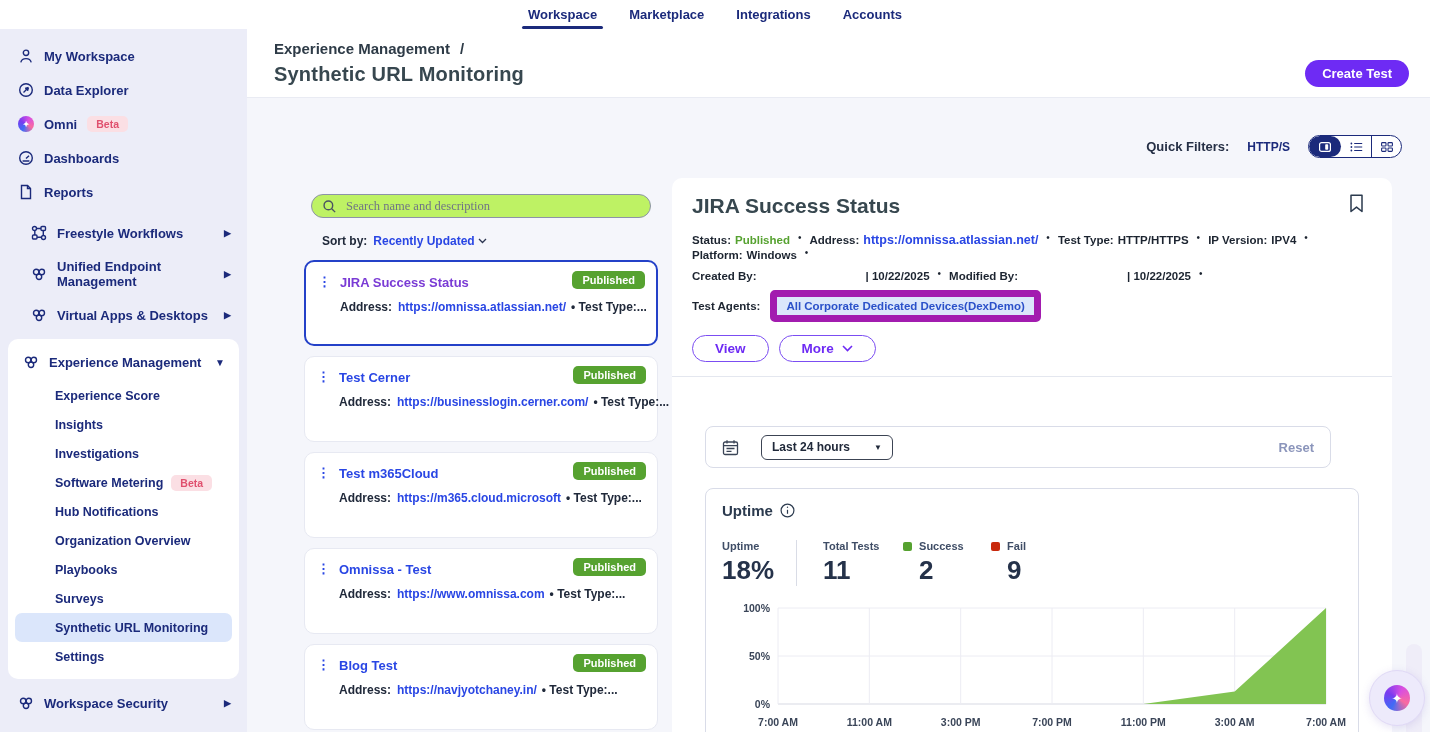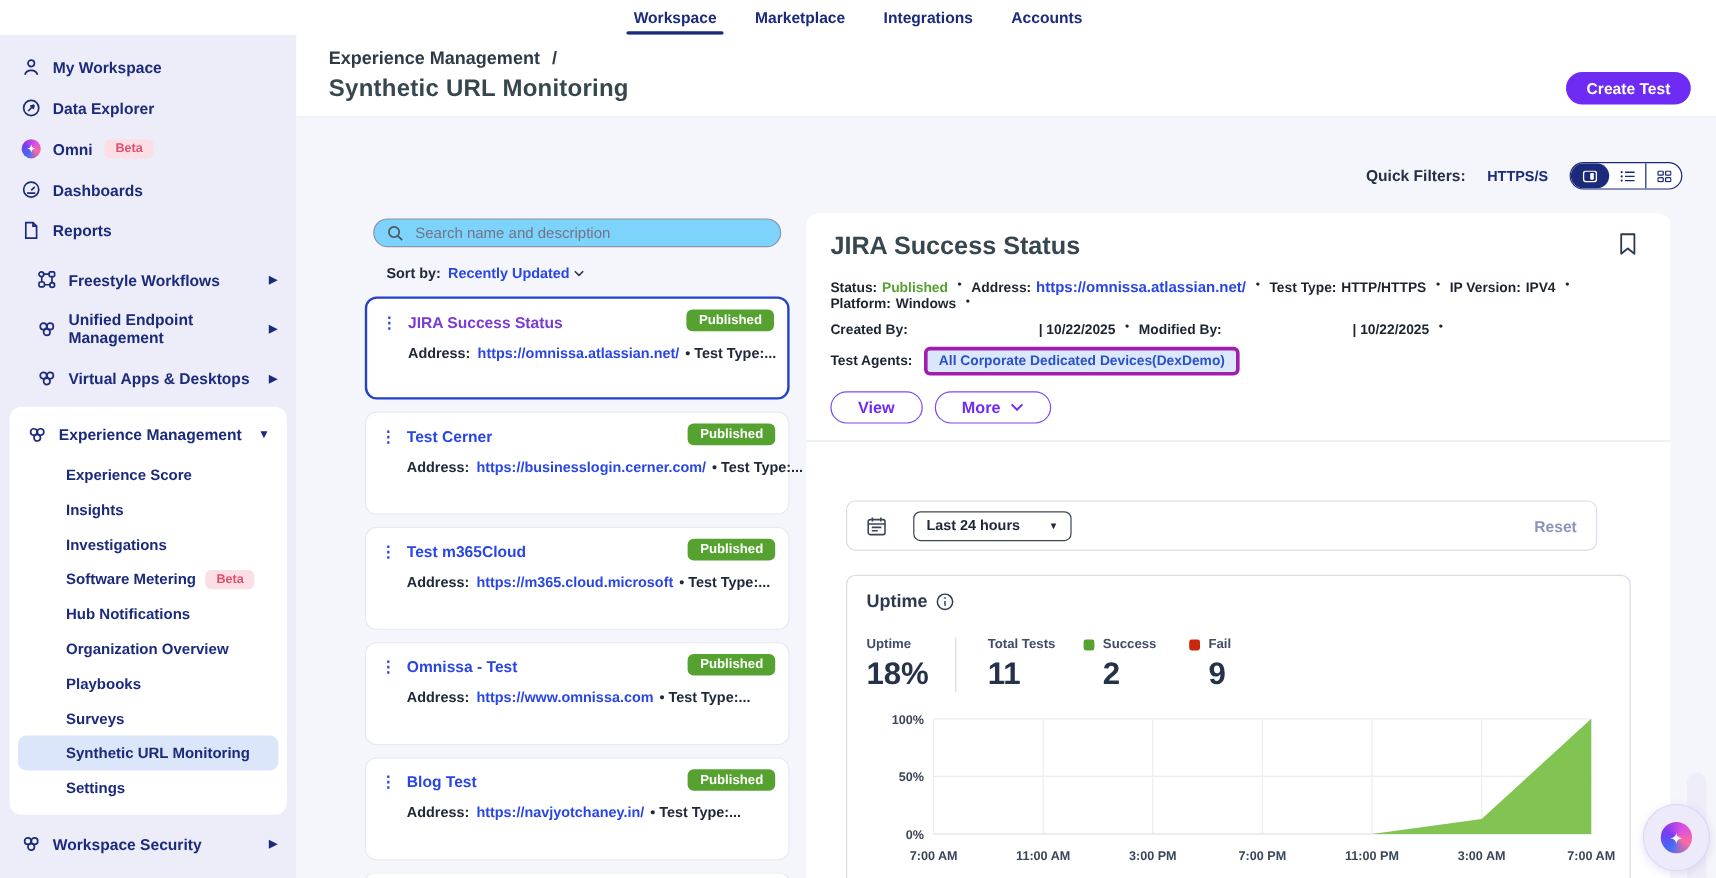--- a/index.html
+++ b/index.html
@@ -47,22 +47,22 @@
   .qf-row{position:absolute;top:37px;right:28px;display:flex;align-items:center;gap:18px;}
   .qf-label{font-size:13px;font-weight:700;color:#252f45;}
   .qf-value{font-size:12px;font-weight:700;color:var(--navy);cursor:pointer;}
   .segctl{display:flex;border:1.5px solid var(--navy);border-radius:12px;background:#fff;height:23px;overflow:hidden;}
   .seg{width:30px;display:flex;align-items:center;justify-content:center;cursor:pointer;}
   .seg.active{background:var(--navy);border-radius:11px;width:32px;}
   .seg + .seg{border-left:1.5px solid var(--navy);}
   .seg.active + .seg{border-left:none;}
   
   .list-col{position:absolute;left:57px;top:80px;width:354px;}
-  .search-box{margin:4px 7px;height:24px;border:1px solid #8d93a8;border-radius:12px;background:#7dd3fc;
-       display:flex;align-items:center;padding:0 10px;gap:7px;}
+  .search-box{margin:16px 7px;height:24px;border:1px solid #8d93a8;border-radius:12px;background:#bef264;
+       display:flex;align-items:center;padding:0 10px;gap:7px;font-family:Liberation Serif, serif;}
   .search-box input{border:none;outline:none;flex:1;font-size:12.5px;color:#333;font-family:inherit;background:transparent;}
   .search-box input::placeholder{color:#6f7585;}
   .sort-row{margin:15px 0 12px 18px;font-size:12px;display:flex;align-items:center;gap:6px;}
   .sort-label{font-weight:700;color:#20293a;}
   .sort-value{color:var(--link);font-weight:600;display:flex;align-items:center;gap:3px;cursor:pointer;}
   .cards{display:flex;flex-direction:column;gap:10px;}
   .card{background:#fff;border:1px solid #e7e9f2;border-radius:10px;height:86px;display:flex;
        padding:11px 12px 0 12px;gap:9px;position:relative;cursor:pointer;}
   .card.selected{border:2px solid #2441c8;}
   .kebab{color:var(--link);font-size:13px;font-weight:700;line-height:1.05;margin-top:2px;cursor:pointer;}
@@ -82,21 +82,21 @@
   .bookmark{position:absolute;right:28px;top:16px;cursor:pointer;}
   .meta-row{margin-top:14px;font-size:11.5px;}
   .m-label{font-weight:700;}
   .m-val{font-weight:600;margin-left:4px;}
   .m-val.status{color:var(--green);}
   .m-val.link{color:var(--link);font-size:12.5px;}
   .mdot{display:inline-block;font-size:10px;vertical-align:3px;margin:0 8px;color:#1c2430;}
   .meta-row2{margin-top:7px;font-size:11.5px;}
   .spc{display:inline-block;width:105px;}
   .chip-row{margin-top:8px;font-size:11.5px;display:flex;align-items:center;gap:10px;}
-  .chip{background:#dbe7fb;border:3px solid #a21caf;color:#2b51c9;font-weight:600;padding:3px 9px;
+  .chip{background:#dbe7fb;border:7px solid #a21caf;color:#2b51c9;font-weight:600;padding:3px 9px;
        border-radius:5px;font-size:11.5px;cursor:pointer;}
   .btn-row{margin-top:13px;display:flex;gap:10px;}
   .pill-btn{border:1.6px solid #7b4df2;color:var(--accent);background:#fff;font-weight:700;font-size:13.5px;
        border-radius:16px;padding:5px 22px;cursor:pointer;display:flex;align-items:center;gap:8px;font-family:inherit;}
   .hr{border-top:1px solid #e4e7ef;margin:14px -20px 0;}
   .filter-card{margin:49px 0 0 13px;width:626px;height:42px;border:1px solid #d9dce8;border-radius:8px;
        background:#fff;display:flex;align-items:center;padding:0 16px;gap:22px;}
   .select-box{border:1.2px solid #3c4454;border-radius:6px;height:25px;display:flex;align-items:center;
        font-size:12px;font-weight:600;color:#20293a;padding:0 10px;gap:24px;cursor:pointer;background:#fff;}
   .reset{margin-left:auto;color:#8b95bb;font-size:13px;font-weight:600;cursor:pointer;}
@@ -261,21 +261,21 @@
       <span style="margin-left:6px;">/</span>
     </div>
     <div class="page-title">Synthetic URL Monitoring</div>
     <button class="create-btn">Create Test</button>
   </div>
 
   <div class="content">
 
     <div class="qf-row">
       <span class="qf-label">Quick Filters:</span>
-      <span class="qf-value">HTTPS/S</span>
+      <span class="qf-value">HTTP/S</span>
       <div class="segctl">
         <div class="seg active">
           <svg width="12" height="10" viewBox="0 0 12 10" fill="none" stroke="#fff" stroke-width="1.2">
               <rect x="0.6" y="0.6" width="10.8" height="8.8" rx="2"></rect>
               <rect x="6.2" y="2.2" width="3" height="5.6" rx="0.8" fill="#fff" stroke="none"></rect>
             </svg>
         </div>
         <div class="seg">
           <svg width="13" height="10" viewBox="0 0 13 10" fill="none" stroke="#1b2a7b" stroke-width="1.2">
               <circle cx="1.4" cy="1.5" r="0.9" fill="#1b2a7b" stroke="none"></circle>

